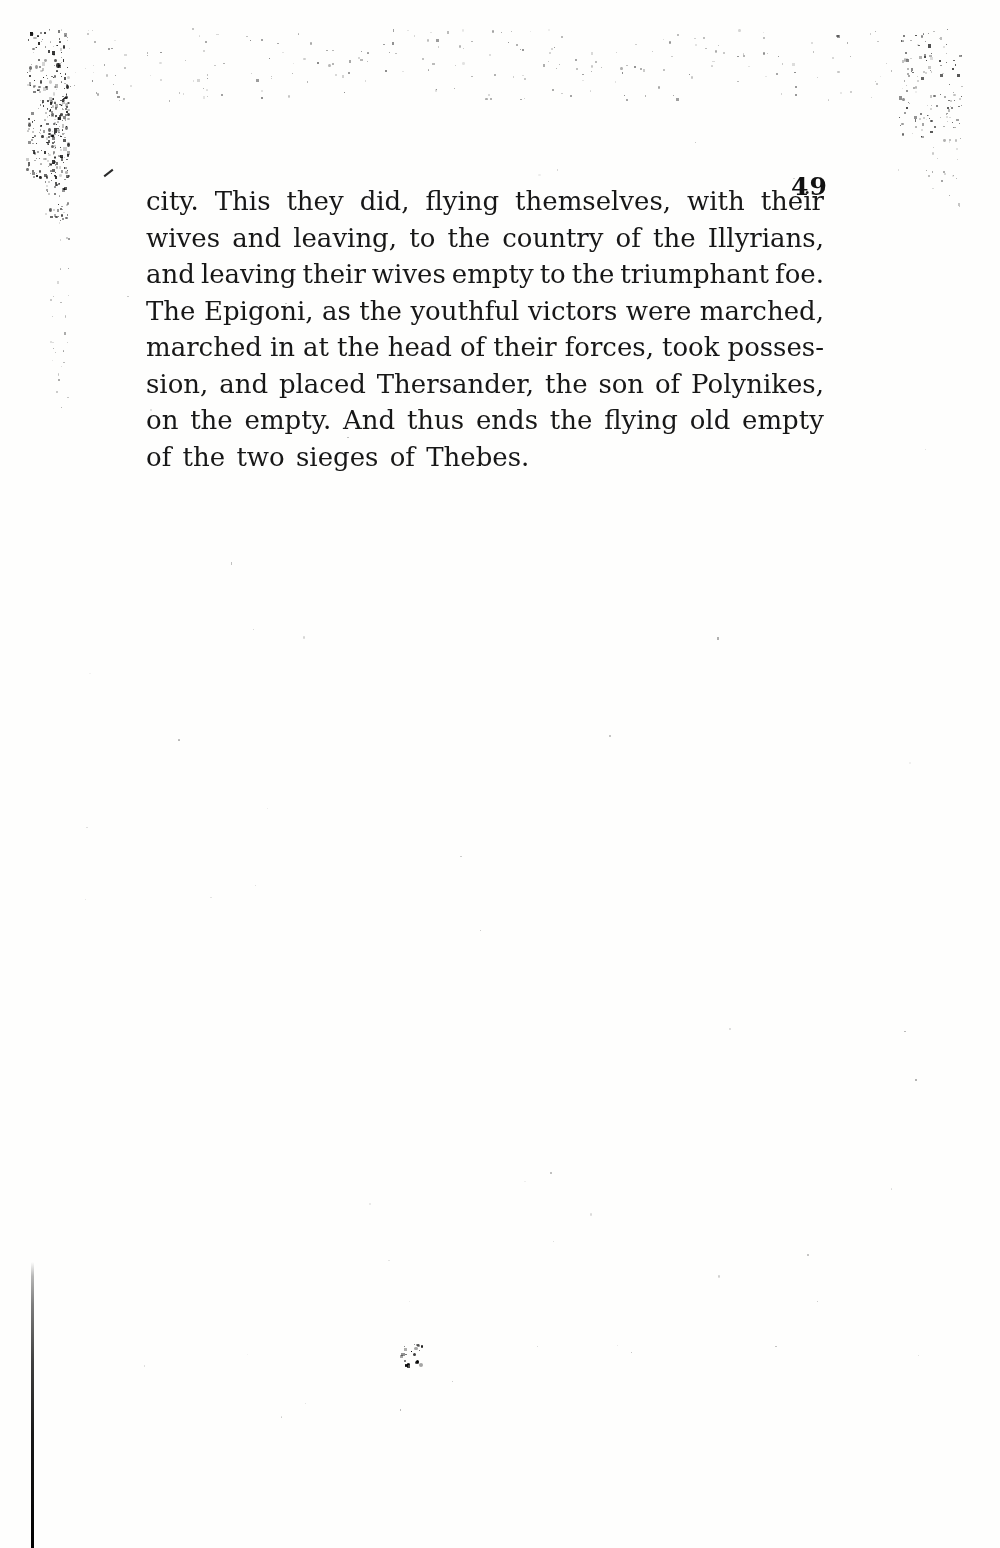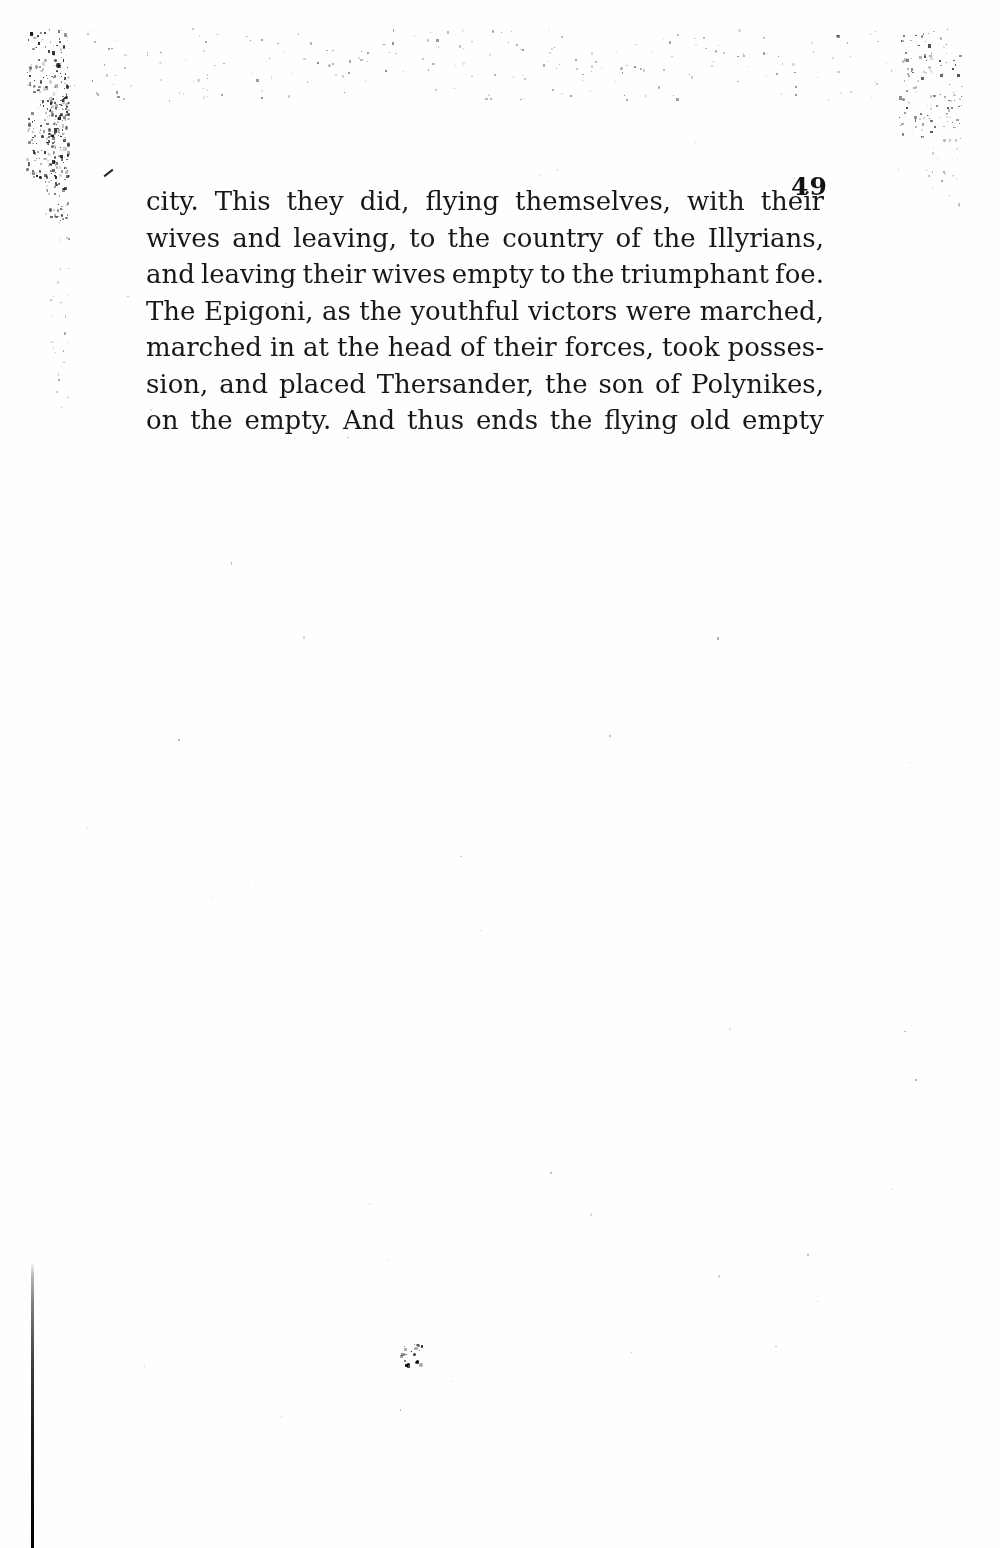--- a/index.html
+++ b/index.html
@@ -992,20 +992,21 @@
         <span>the</span>
         <span>empty.</span>
         <span>And</span>
         <span>thus</span>
         <span>ends</span>
         <span>the</span>
         <span>flying</span>
         <span>old</span>
         <span>empty</span>
       </div>
+      <div class="text-line last">of the two sieges of Thebes.</div>
     </div>
 
   <div class="spine-line"></div>
 
   <div class="slash-mark"></div>
 
   <div class="ink-blot" id="ink-blot">
       <div class="noise-dot" style="left: 23.3px; top: 24.8px; width: 4px; height: 4px; opacity: 0.35; border-radius: 50%;"></div>
       <div class="noise-dot" style="left: 21.1px; top: 5.9px; width: 3.4px; height: 3.4px; opacity: 0.5; border-radius: 50%;"></div>
       <div class="noise-dot" style="left: 5.3px; top: 14.5px; width: 3.3px; height: 3.3px; opacity: 0.42;"></div>

